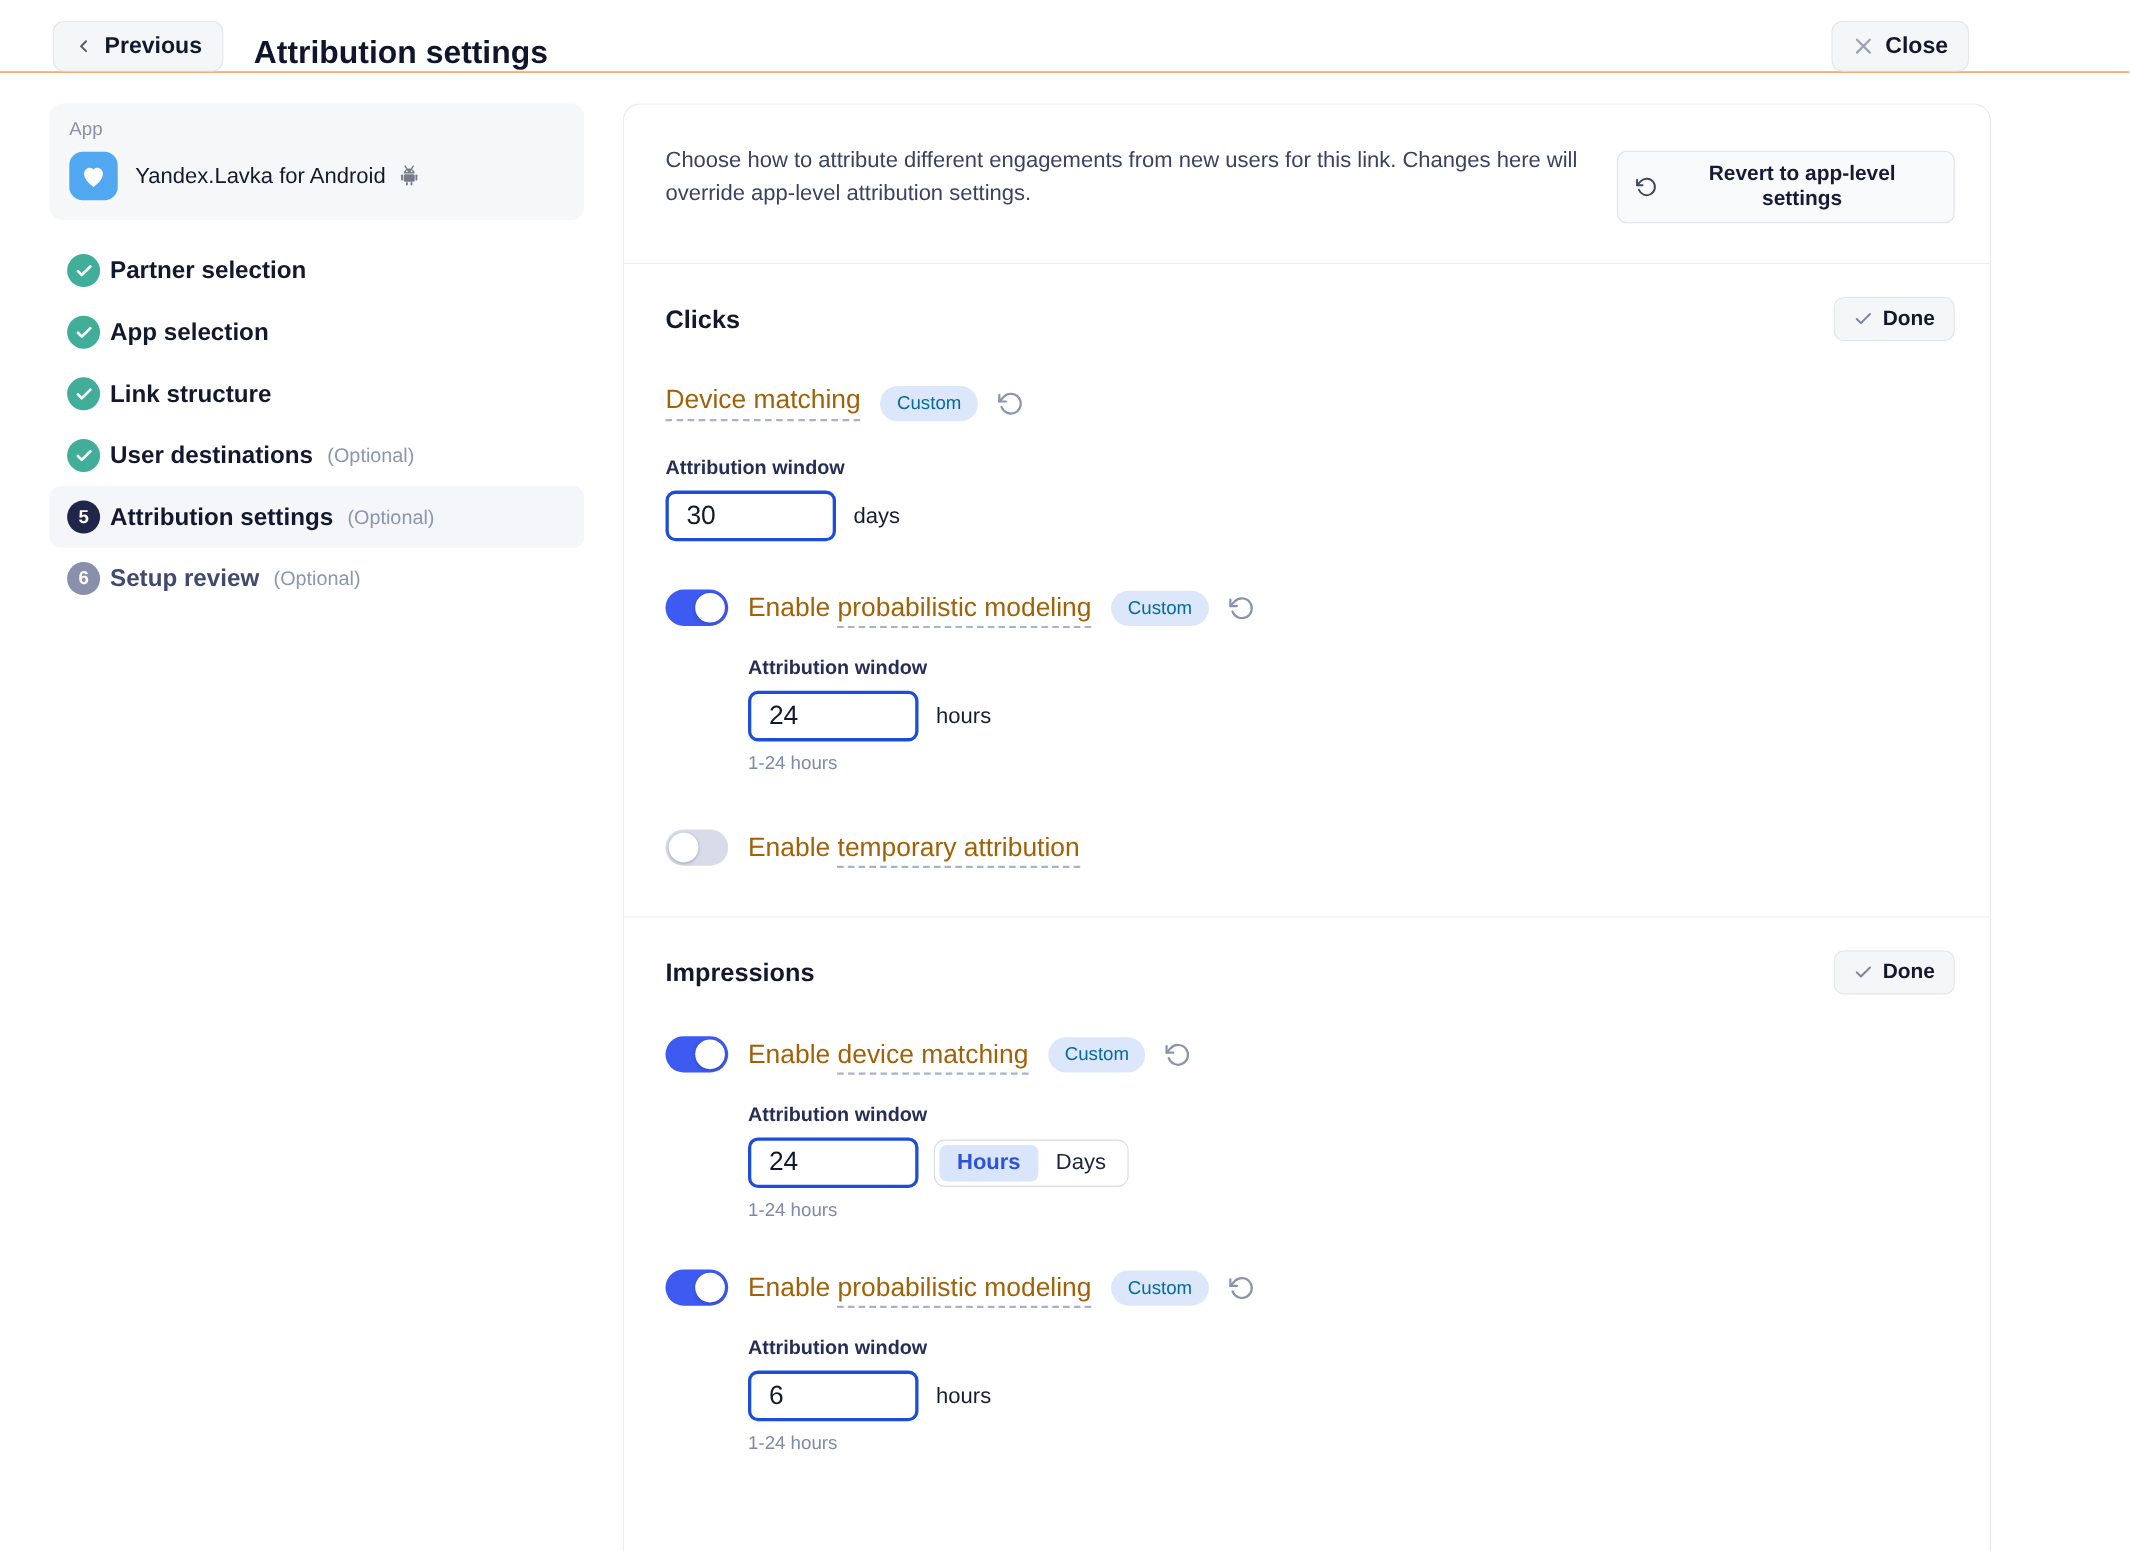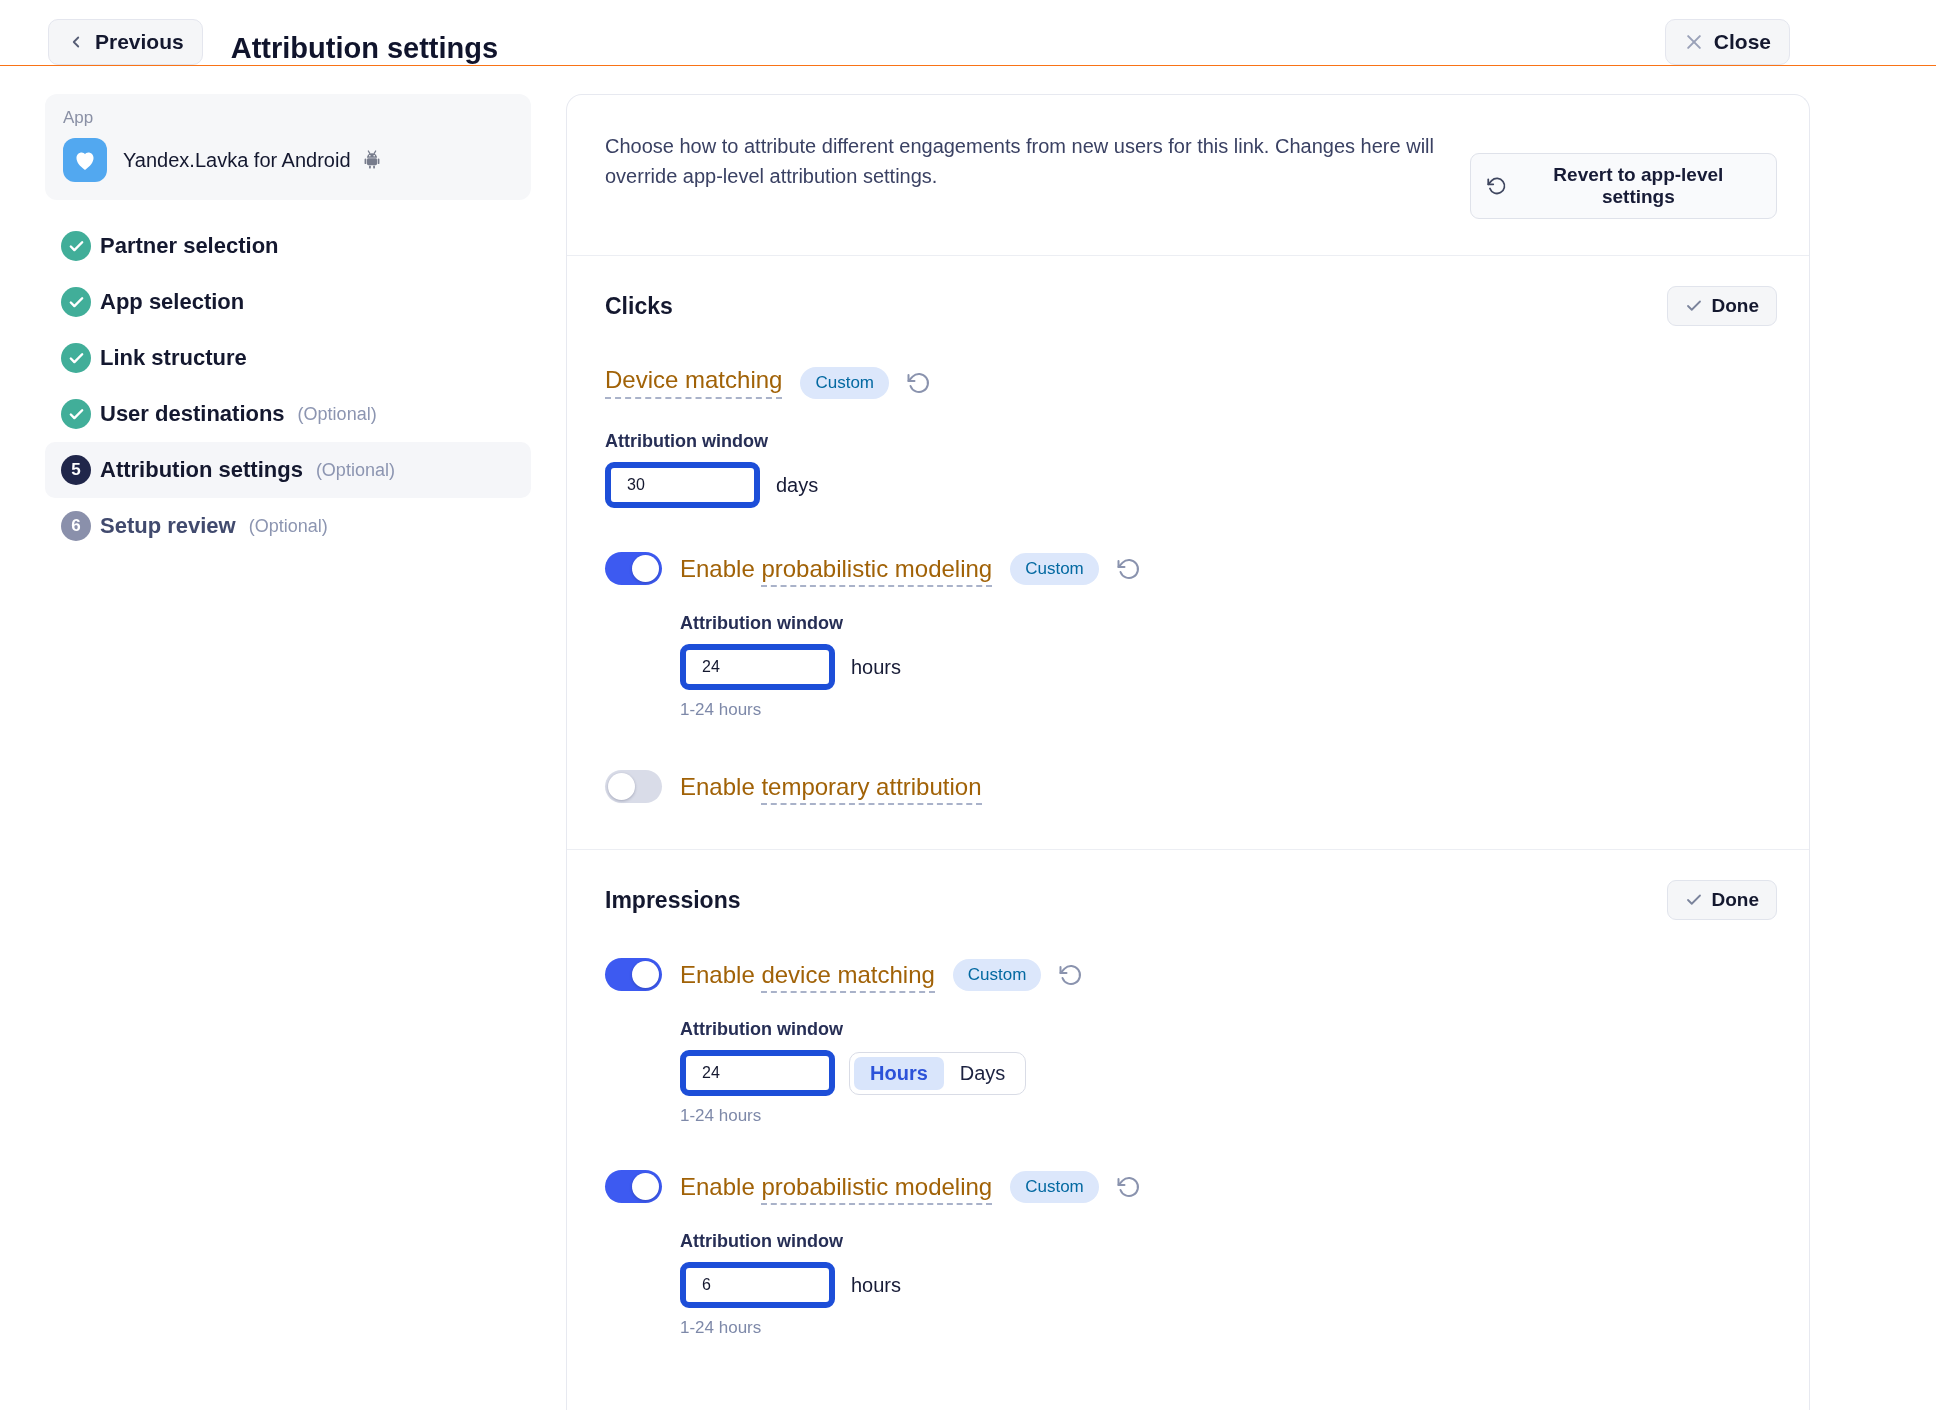--- a/index.html
+++ b/index.html
@@ -40,21 +40,21 @@
 
   
   .card { flex:1; border:1px solid #e7e9f0; border-radius:16px 16px 0 0; border-bottom:none;
     background:#fff; min-height:1330px; }
   .card-head { display:flex; justify-content:space-between; align-items:flex-start;
     padding:36px 32px 36px 38px; }
   .panel-title { font-size:28px; font-weight:700; color:#14182f; margin-bottom:16px; }
   .panel-desc { font-size:20px; line-height:1.5; color:#3a4163; max-width:880px; }
   .light-btn { display:inline-flex; align-items:center; gap:10px; background:#f9fafc;
     border:1px solid #dfe2ea; border-radius:9px; padding:10px 16px; font-size:19px;
-    font-weight:700; color:#171b36; cursor:pointer; margin-top:22px; }
+    font-weight:700; color:#171b36; cursor:pointer; margin-top:6px; }
   .divider { border-top:1px solid #eceef3; }
   .section { padding:30px 32px 46px 38px; }
   .section-head { display:flex; justify-content:space-between; align-items:center; }
   .section-title { font-size:23px; font-weight:700; color:#14182f; }
   .done-btn { display:inline-flex; align-items:center; gap:9px; background:#f5f6f8;
     border:1px solid #e1e4ec; border-radius:9px; padding:8px 17px; font-size:19px;
     font-weight:600; color:#14182f; cursor:pointer; }
 
   .feature-row { display:flex; align-items:center; gap:18px; margin-top:44px; }
   .feature-label { font-size:24px; color:#a16207; }
@@ -66,22 +66,22 @@
     position:relative; flex:none; cursor:pointer; }
   .toggle::after { content:""; position:absolute; top:3px; left:3px; width:27px; height:27px;
     border-radius:50%; background:#fff; box-shadow:0 1px 3px rgba(20,25,60,.28); }
   .toggle.on { background:#3d5af1; }
   .toggle.on::after { left:auto; right:3px; }
 
   .window-block { margin-top:32px; }
   .window-block.indent { margin-left:75px; margin-top:28px; }
   .win-label { font-size:18px; font-weight:700; color:#262e55; margin-bottom:10px; }
   .input-row { display:flex; align-items:center; }
-  .num-input { width:155px; height:46px; border:6px solid #1d4ed8; border-radius:9px;
-    font-size:16px; padding:0 16px; color:#14182f; outline:none; background:#fff;
+  .num-input { width:155px; height:46px; border:3px solid #1d4ed8; border-radius:9px;
+    font-size:24px; padding:0 16px; color:#14182f; outline:none; background:#fff;
     font-family:inherit; }
   .unit { font-size:20px; color:#171b36; margin-left:16px; }
   .hint { font-size:17px; color:#7e89a9; margin-top:10px; }
 
   .segmented { display:inline-flex; align-items:center; border:1px solid #d9dce6;
     border-radius:10px; padding:4px; margin-left:14px; background:#fff; }
   .seg-opt { padding:5px 16px; font-size:20px; color:#1c2240; border-radius:7px; cursor:pointer; }
   .seg-opt.selected { background:#d9e5fb; color:#2c52d9; font-weight:700; }
 
   .icon-btn { display:inline-flex; cursor:pointer; }

